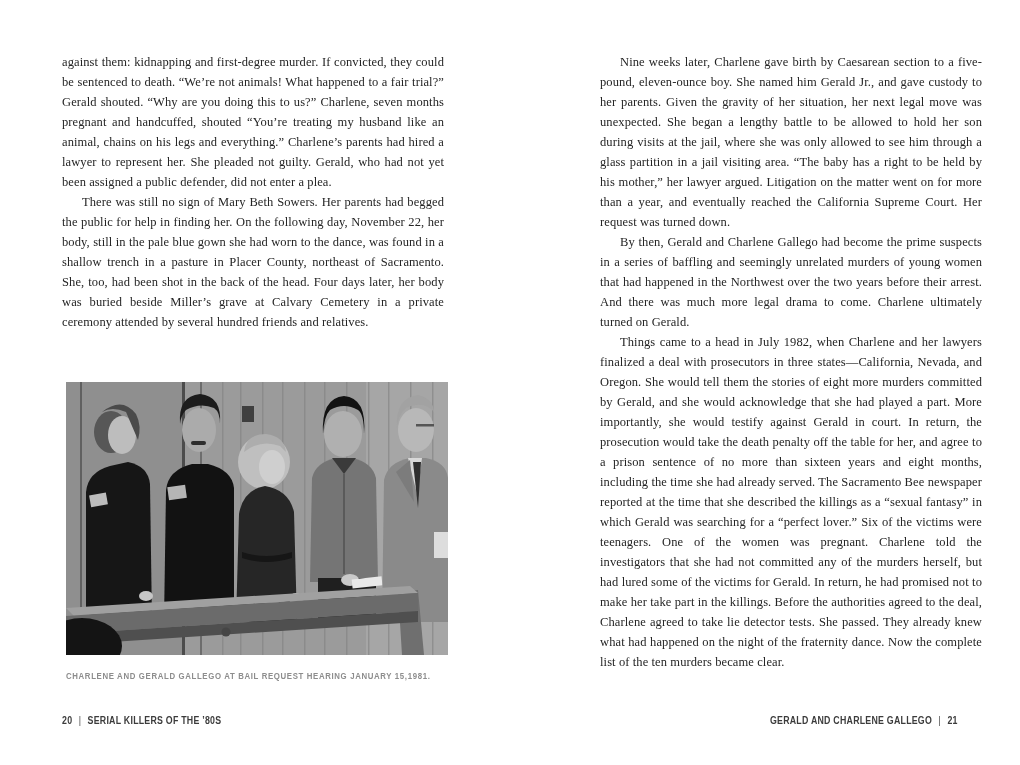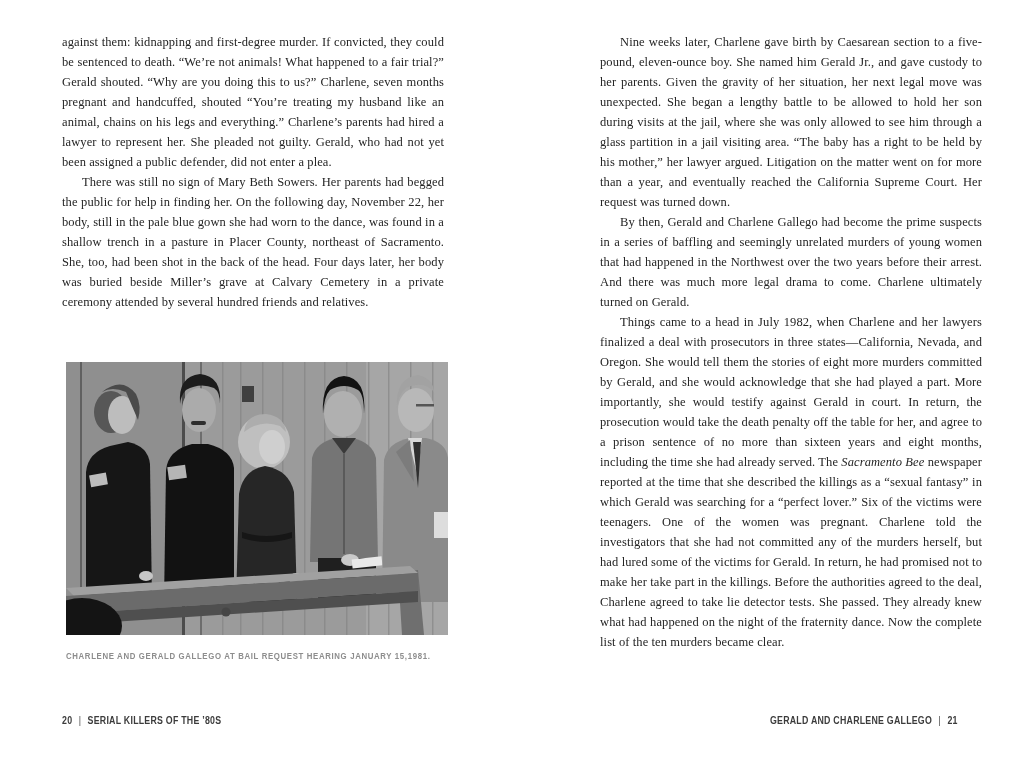--- a/index.html
+++ b/index.html
@@ -17,31 +17,31 @@
     background: #ffffff;
     font-family: "Liberation Serif", serif;
   }
   .page-col {
     position: absolute;
     top: 0;
     width: 382px;
   }
   .page-col.left  { left: 62px; }
   .page-col.right { left: 600px; }
-  .text-block { padding-top: 32px; }
+  .text-block { padding-top: 52px; }
   .text-block p.para {
     margin: 0;
     font-size: 12.5px;
     line-height: 20px;
     text-align: justify;
     color: #242424;
     letter-spacing: 0.1px;
   }
   .text-block p.para.indent { text-indent: 20px; }
-  .text-block .italic { font-style: italic; }
+  .text-block .italic { }
 
   figure.photo-figure {
     margin: 46px 0 0 0;
     padding: 4px;
     width: 371px;
   }
   .photo-frame {
     width: 382px;
     height: 273px;
     display: block;

